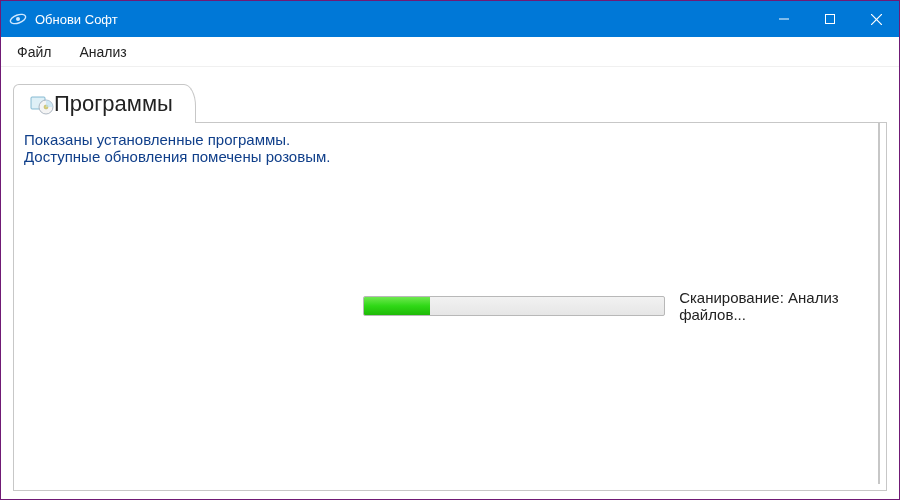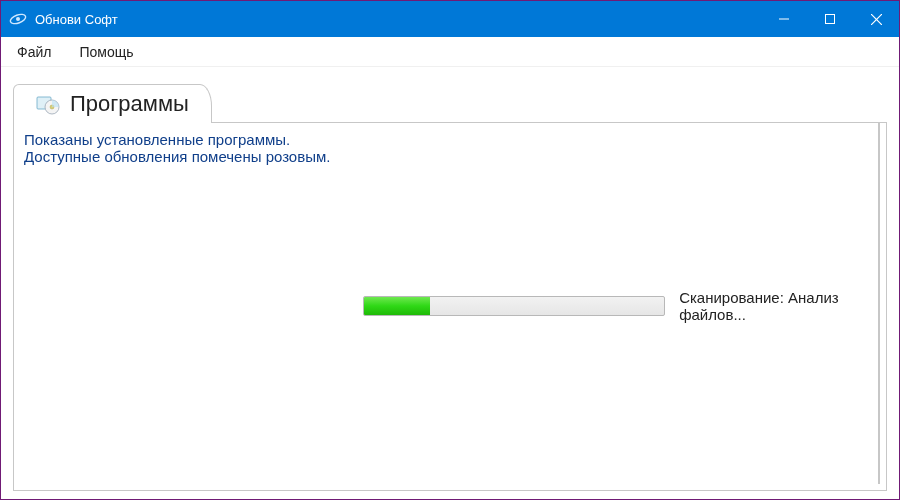--- a/index.html
+++ b/index.html
@@ -84,22 +84,21 @@
     }
     .tab-strip {
       display: flex;
       align-items: flex-end;
       height: 42px;
       position: relative;
     }
     .tab {
       display: flex;
       align-items: center;
-      gap: 10px;
-      padding: 6px 22px 6px 22px;
+      padding: 6px 22px 6px 16px;
       background: #fff;
       border: 1px solid #c7c7c7;
       border-bottom: none;
       border-top-left-radius: 6px;
       border-top-right-radius: 12px 22px;
       position: relative;
       z-index: 2;
       margin-top: 24px;
     }
     .tab-icon {
@@ -208,21 +207,21 @@
         <svg width="11" height="11" viewBox="0 0 11 11">
             <line x1="0" y1="0" x2="11" y2="11" stroke="#fff" stroke-width="1.2"></line>
             <line x1="11" y1="0" x2="0" y2="11" stroke="#fff" stroke-width="1.2"></line>
           </svg>
       </div>
     </div>
   </div>
 
   <div class="menubar">
     <span class="menubar-item">Файл</span>
-    <span class="menubar-item">Помощь</span>
+    <span class="menubar-item">Анализ</span>
   </div>
 
   <div class="content">
     <div class="tab-strip">
       <div class="tab">
         <span class="tab-icon">
           <svg width="24" height="22" viewBox="0 0 24 22">
             <rect x="1" y="4" width="14" height="12" rx="1" fill="#dff0f7" stroke="#6aa9c8" stroke-width="0.8"></rect>
             <circle cx="16" cy="14" r="7" fill="#f4f4f4" stroke="#9aa7b5" stroke-width="0.8"></circle>
             <circle cx="16" cy="14" r="2" fill="#d7cf7a" stroke="#b0a94f" stroke-width="0.5"></circle>

